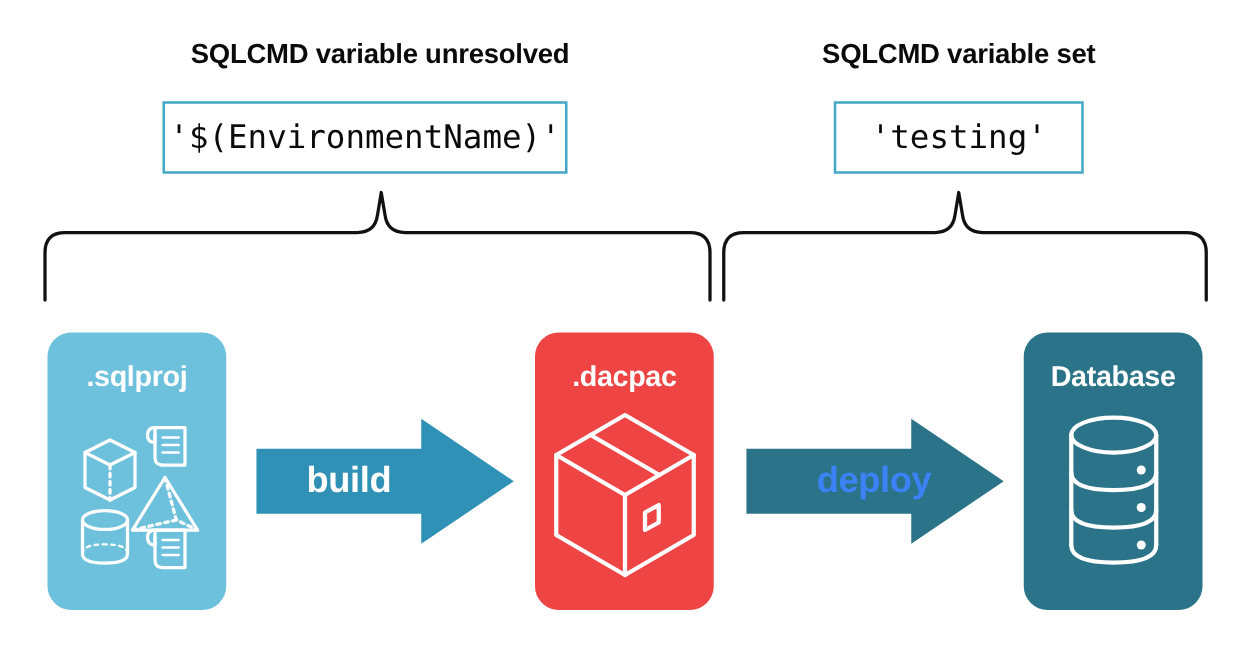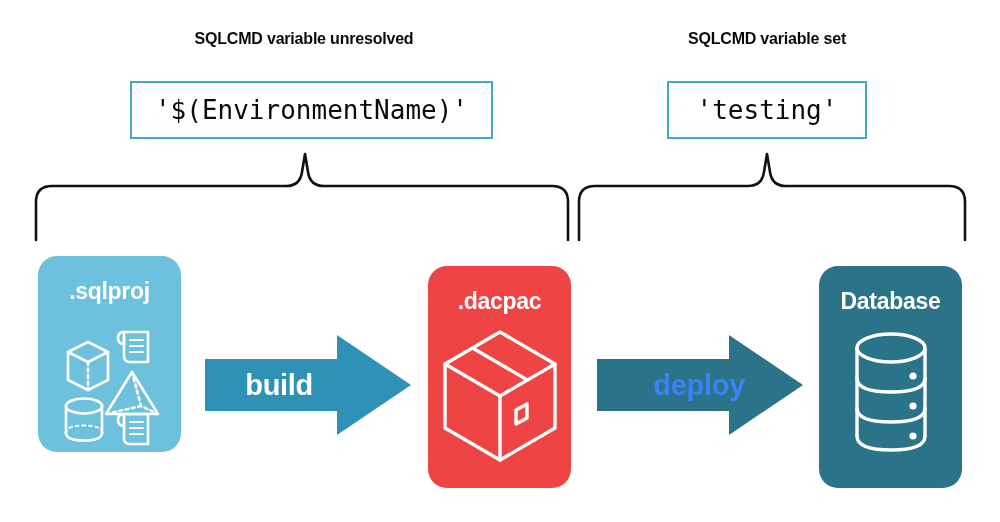--- a/index.html
+++ b/index.html
@@ -16,21 +16,21 @@
     height: 522px;
     background: #ffffff;
     overflow: hidden;
   }
 
   
   .heading {
     position: absolute;
     font-family: "Liberation Sans", sans-serif;
     font-weight: bold;
-    font-size: 16px;
+    font-size: 22px;
     color: #0a0a0a;
     letter-spacing: -0.2px;
     text-align: center;
     white-space: nowrap;
   }
   #heading-left  { left: 64px;  top: 30px; width: 480px; }
   #heading-right { left: 577px; top: 30px; width: 380px; }
 
   
   .value-box {
@@ -42,21 +42,21 @@
     align-items: center;
     justify-content: center;
   }
   .value-box span {
     font-family: "DejaVu Sans Mono", "Liberation Mono", monospace;
     font-size: 26px;
     color: #0a0a0a;
     letter-spacing: 0px;
     white-space: nowrap;
   }
-  #value-box-left  { left: 130px; top: 81px; width: 363px; height: 58px; }
+  #value-box-left  { left: 130px; top: 81px; width: 324px; height: 58px; }
   #value-box-right { left: 667px; top: 81px; width: 200px; height: 58px; }
 
   
   #brace-layer {
     position: absolute;
     left: 0; top: 0;
     width: 1000px; height: 522px;
     pointer-events: none;
   }
 
@@ -79,21 +79,21 @@
     white-space: nowrap;
   }
   .stage-box .stage-art {
     position: absolute;
     left: 0; right: 0; top: 58px;
     display: flex;
     align-items: center;
     justify-content: center;
   }
 
-  #box-sqlproj  { left: 38px;  top: 256px; width: 143px; height: 196px; }
+  #box-sqlproj  { left: 38px;  top: 266px; width: 143px; height: 222px; }
   #box-dacpac   { left: 428px; top: 266px; width: 143px; height: 222px; }
   #box-database { left: 819px; top: 266px; width: 143px; height: 222px; }
 
   
   .arrow-wrap {
     position: absolute;
   }
   .arrow-label {
     position: absolute;
     left: 0;

